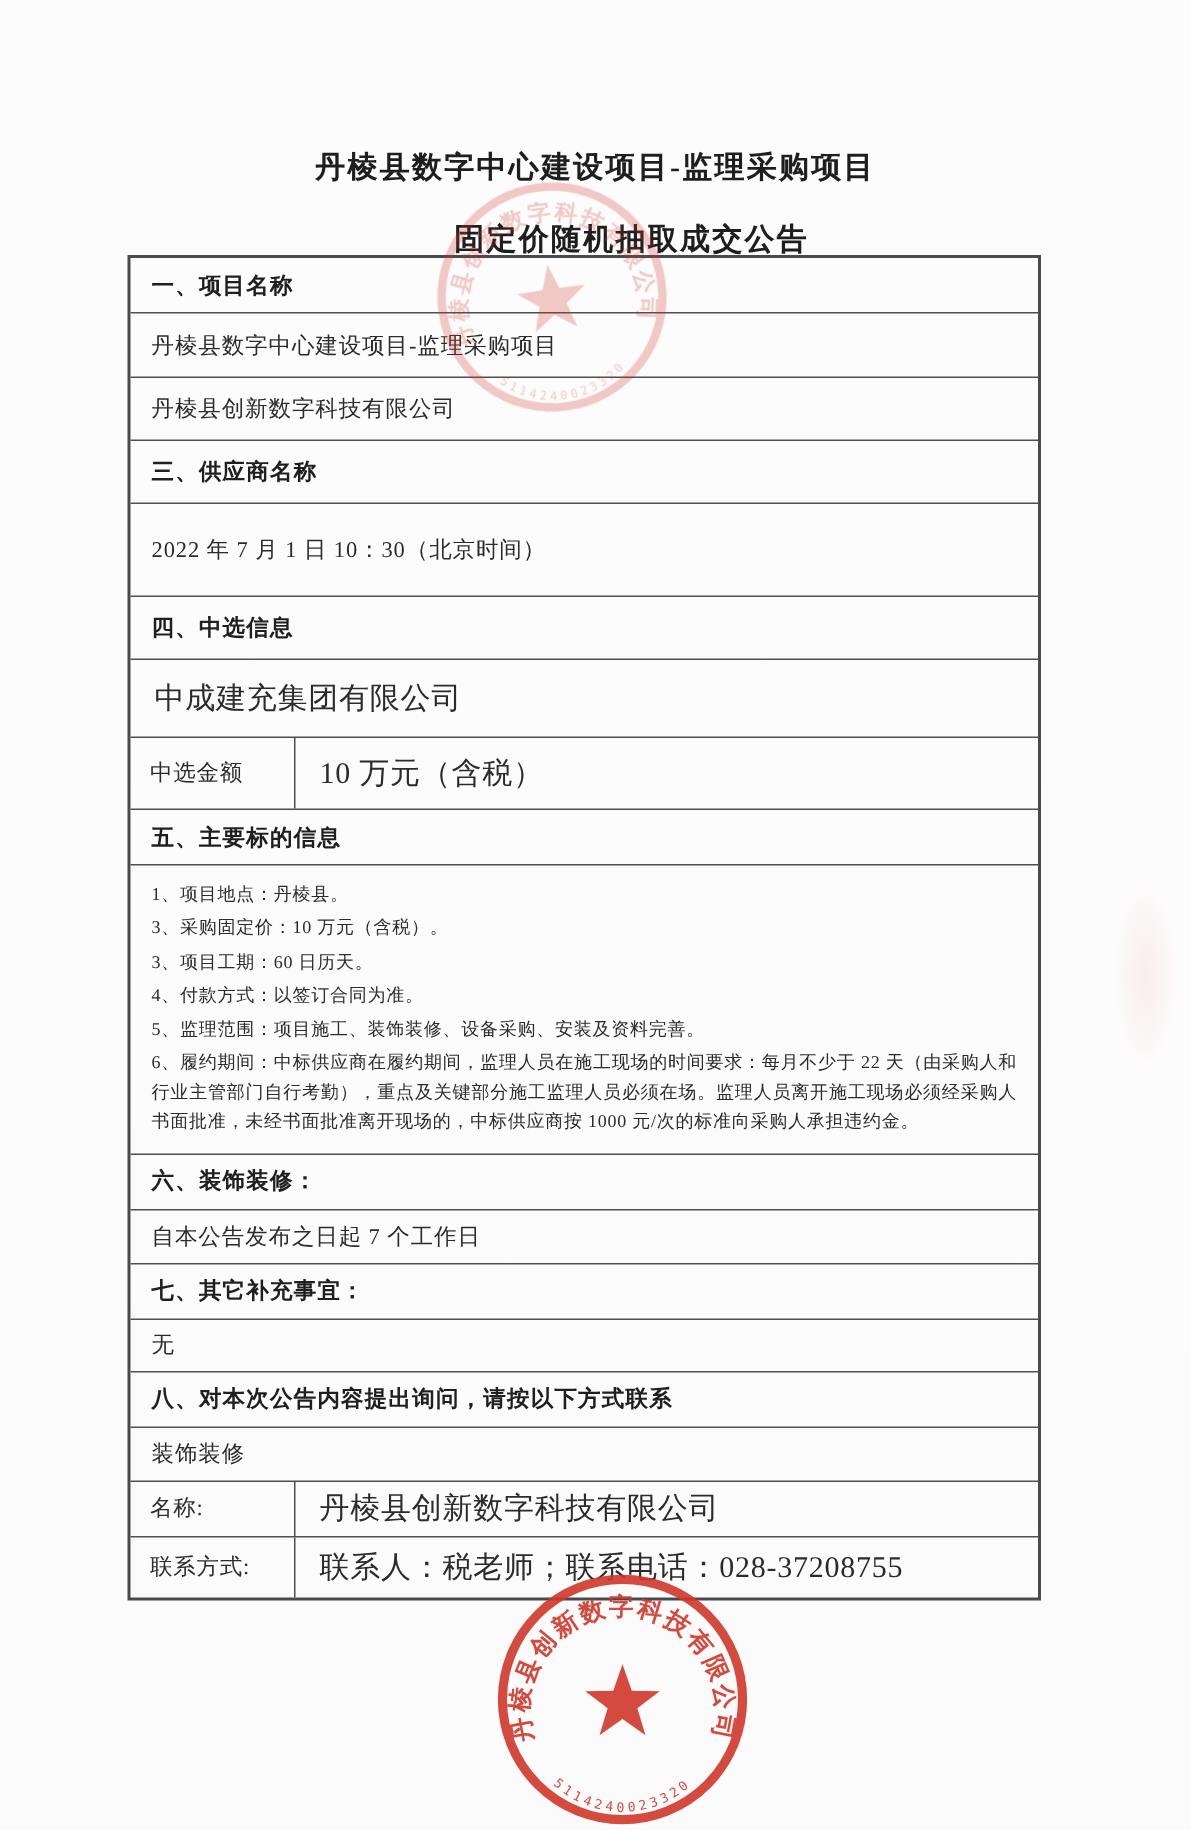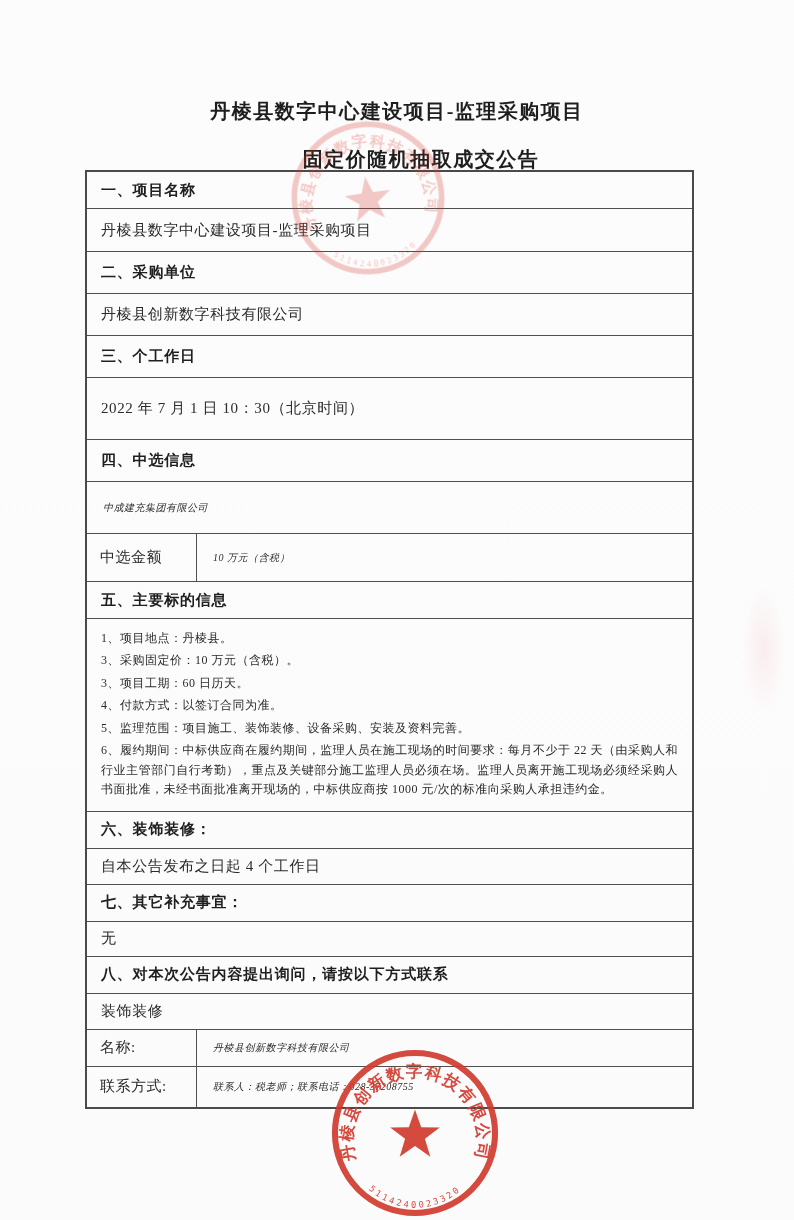--- a/index.html
+++ b/index.html
@@ -28,21 +28,21 @@
   .row.hdr { font-weight:bold; color:#1f1f1f; letter-spacing:0.8px; font-size:15px; }
   .row.txt { font-size:15px; letter-spacing:0.6px; }
   .h37{height:37px} .h43{height:43px} .h42{height:42px} .h62{height:62px}
   .h52{height:52px} .h48{height:48px} .h36{height:36px} .h35{height:35px} .h40{height:40px}
 
   .row.split { padding-left:0; align-items:stretch; }
   .cell-lbl {
     width:110px; border-right:1.5px solid #4f4f4f; display:flex; align-items:center;
     padding-left:13px; font-size:15px; letter-spacing:0.5px; flex-shrink:0;
   }
-  .cell-val { flex:1; display:flex; align-items:center; padding-left:16px; font-size:10px; letter-spacing:0.5px;font-style:italic; }
+  .cell-val { flex:1; display:flex; align-items:center; padding-left:16px; font-size:20px; letter-spacing:0.5px; }
 
   .row.list { display:block; padding:10px 14px 8px 14px; height:auto; }
   .row.list p {
     font-size:12px; line-height:1.62; letter-spacing:0.5px; margin:0 0 3px 0;
     text-align:justify; color:#2b2b2b;
   }
 
   .stamp { position:absolute; pointer-events:none; }
   .stamp-bottom { left:328px; top:1046px; width:174px; height:174px; z-index:5; opacity:0.9; }
   .stamp-top { left:288px; top:118px; width:160px; height:160px; z-index:3; opacity:0.26; transform:rotate(-8deg); filter:blur(0.3px); }
@@ -81,24 +81,23 @@
         <textPath href="#arcBotA" startOffset="50%" text-anchor="middle">5114240023320</textPath>
       </text>
     </svg>
   </div>
 
   <div class="doc-table">
 
     <div class="row hdr h37">一、项目名称</div>
     <div class="row txt h43">丹棱县数字中心建设项目-监理采购项目</div>
 
-    <div class="row hdr h42">二、采购单位</div>
     <div class="row txt h42">丹棱县创新数字科技有限公司</div>
 
-    <div class="row hdr h42">三、个工作日</div>
+    <div class="row hdr h42">三、供应商名称</div>
     <div class="row txt h62">2022 年 7 月 1 日 10：30（北京时间）</div>
 
     <div class="row hdr h42">四、中选信息</div>
     <div class="row split h52">
       <div class="cell-val">中成建充集团有限公司</div>
     </div>
     <div class="row split h48">
       <div class="cell-lbl">中选金额</div>
       <div class="cell-val">10 万元（含税）</div>
     </div>
@@ -107,21 +106,21 @@
     <div class="row list">
       <p>1、项目地点：丹棱县。</p>
       <p>3、采购固定价：10 万元（含税）。</p>
       <p>3、项目工期：60 日历天。</p>
       <p>4、付款方式：以签订合同为准。</p>
       <p>5、监理范围：项目施工、装饰装修、设备采购、安装及资料完善。</p>
       <p>6、履约期间：中标供应商在履约期间，监理人员在施工现场的时间要求：每月不少于 22 天（由采购人和行业主管部门自行考勤），重点及关键部分施工监理人员必须在场。监理人员离开施工现场必须经采购人书面批准，未经书面批准离开现场的，中标供应商按 1000 元/次的标准向采购人承担违约金。</p>
     </div>
 
     <div class="row hdr h37">六、装饰装修：</div>
-    <div class="row txt h36">自本公告发布之日起 4 个工作日</div>
+    <div class="row txt h36">自本公告发布之日起 7 个工作日</div>
 
     <div class="row hdr h37">七、其它补充事宜：</div>
     <div class="row txt h35">无</div>
 
     <div class="row hdr h37">八、对本次公告内容提出询问，请按以下方式联系</div>
     <div class="row txt h36">装饰装修</div>
     <div class="row split h37">
       <div class="cell-lbl">名称:</div>
       <div class="cell-val">丹棱县创新数字科技有限公司</div>
     </div>

